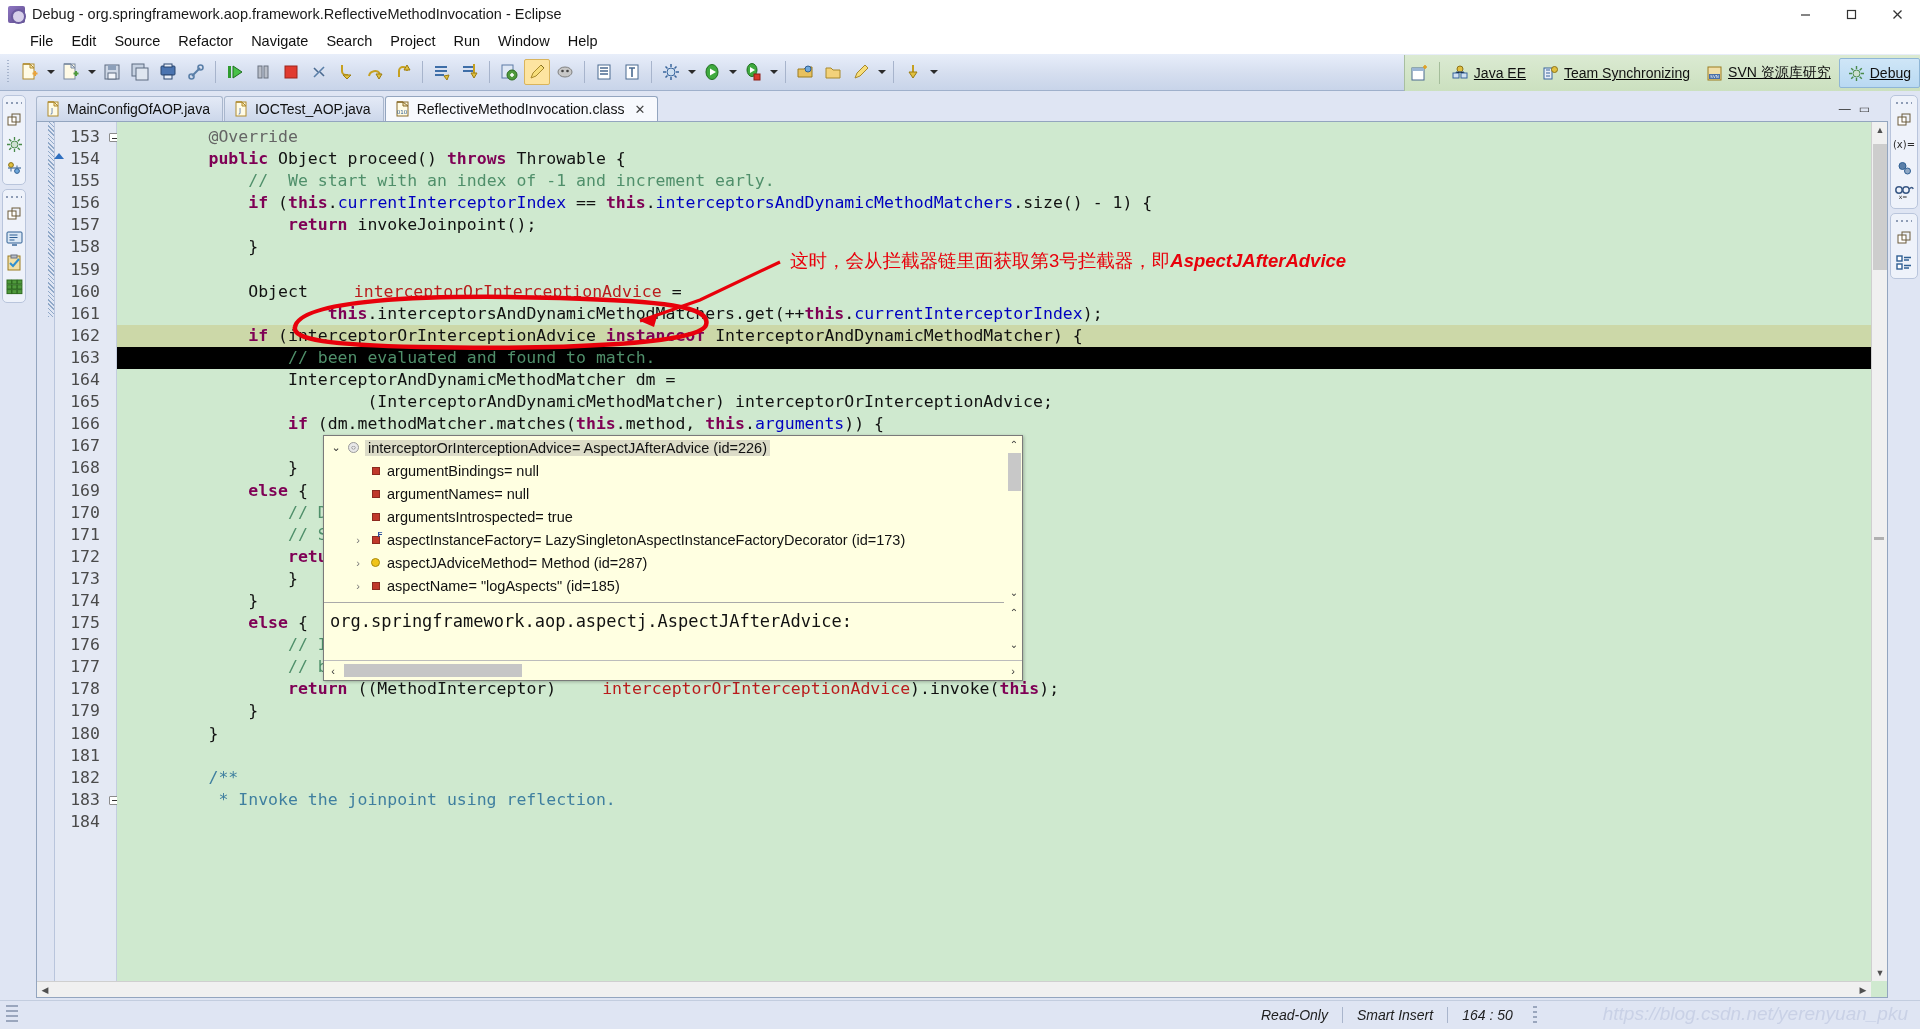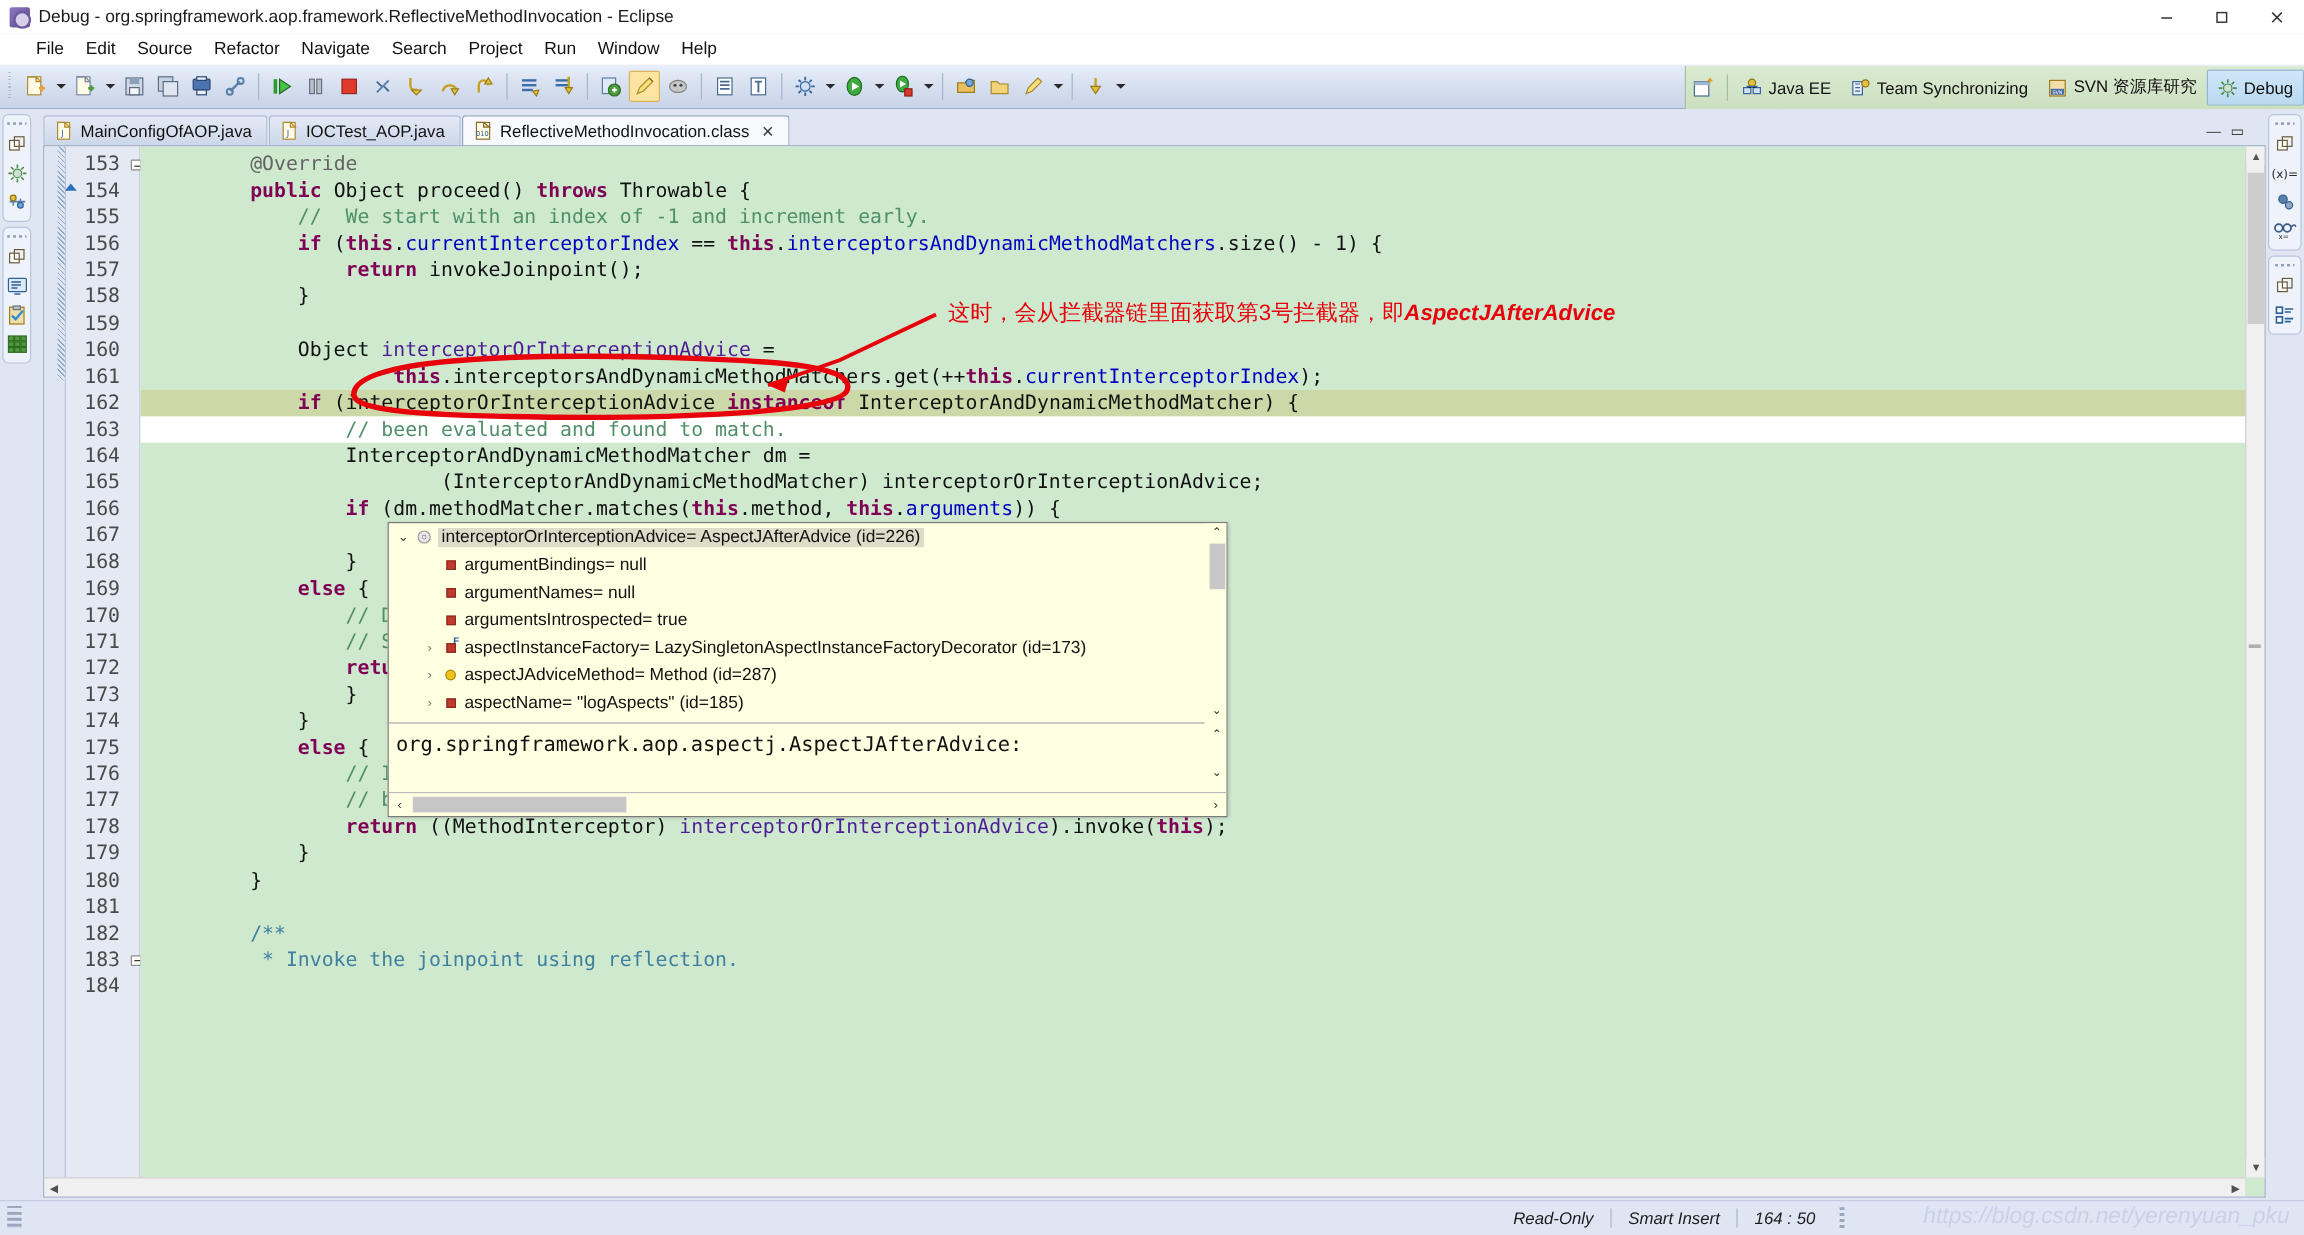--- a/index.html
+++ b/index.html
@@ -77,20 +77,21 @@
   }
   .qa-grip{
     position:absolute; right:381px; top:58px; width:6px; height:28px;
     background:repeating-linear-gradient(180deg,#8e9cb5 0 2px, transparent 2px 5px);
   }
   .persp-bar{
     position:absolute; right:0; top:55px; height:36px;
     display:flex; align-items:center;
     background:linear-gradient(180deg,#dbead2,#cbe0bf);
     border-left:1px solid #a8bfa0;
+    text-decoration:underline;
   }
   .persp-open{
     width:30px; height:30px; display:flex; align-items:center; justify-content:center;
   }
   .persp-bar .vsep{ width:1px; height:22px; background:#a4bd9a; margin:0 4px; }
   .persp{
     display:flex; align-items:center; gap:5px; padding:4px 8px; height:30px;
     font-size:14px; color:#111; white-space:nowrap;
   }
   .persp.selected{
@@ -175,29 +176,29 @@
     border-bottom:6px solid #2f6fbf;
   }
 
   .code{
     flex:1; position:relative; background:#cfe9cf;
     font-family:"DejaVu Sans Mono", monospace; font-size:16.5px;
     padding-top:4px; overflow:hidden;
   }
   .code .row{ height:22.1px; line-height:22.1px; white-space:pre; padding-left:12px; }
   .code .row.hl-current{ background:#ccd8a8; }
-  .code .row.hl-blue{ background:#ffffff; }
+  .code .row.hl-blue{ background:#000000; }
 
   
   .kw   { color:#7f0055; font-weight:bold; }
   .cmt  { color:#4f8f6a; }
   .jdoc { color:#3f7f9f; }
   .ann  { color:#646464; }
   .fld  { color:#0000c0; }
-  .lfld { color:#4c1d95; }
+  .lfld { color:#b91c1c;margin-left:36px; }
   .pln  { color:#111111; }
 
   
   .vscroll{
     position:absolute; right:0; top:0; bottom:16px; width:16px;
     background:#f0f0f0; border-left:1px solid #cfcfcf;
   }
   .vscroll .arrow{
     position:absolute; left:0; width:16px; height:16px;
     display:flex; align-items:center; justify-content:center;

